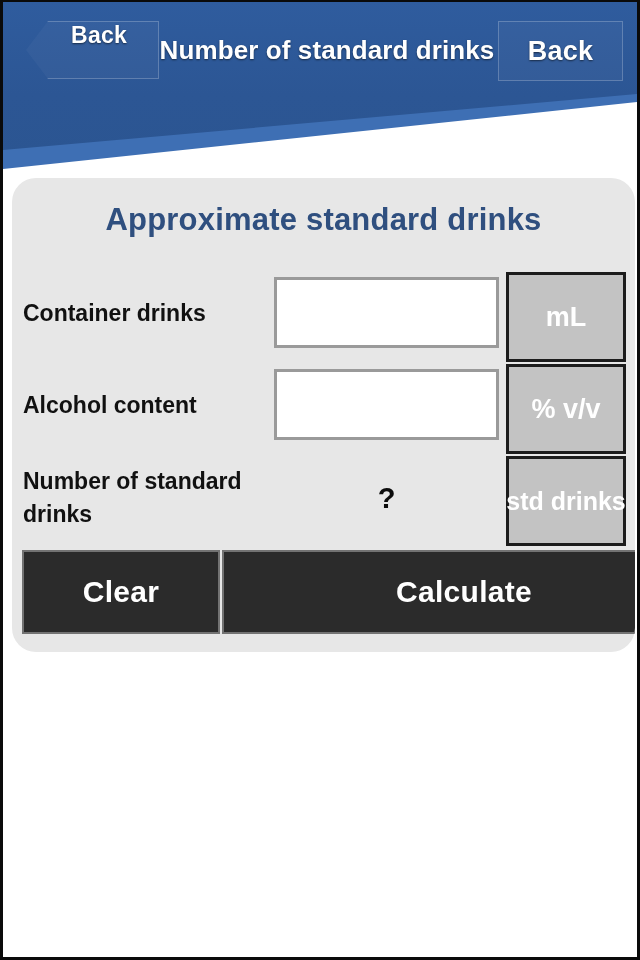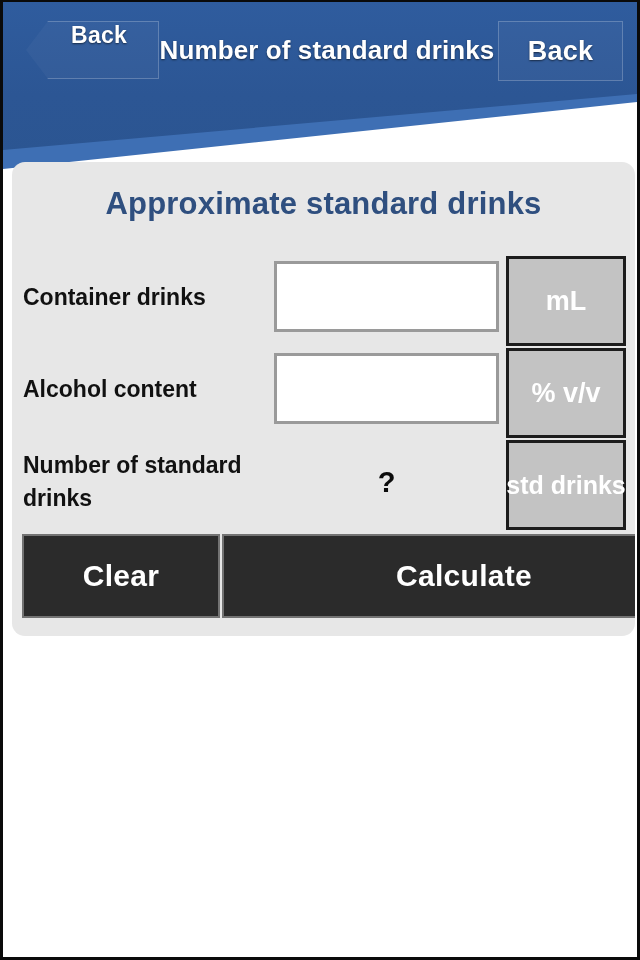--- a/index.html
+++ b/index.html
@@ -121,25 +121,25 @@
     background: rgba(255,255,255,0.035);
     border: 1px solid rgba(255,255,255,0.22);
     text-shadow: 0 1px 2px rgba(0,0,0,0.55);
     letter-spacing: 0.2px;
   }
 
   
   .card {
     position: absolute;
     left: 9px;
-    top: 160px;
+    top: 176px;
     width: 623px;
     height: 474px;
     background: #e7e7e7;
-    border-radius: 13px;
+    border-radius: 24px;
     box-sizing: border-box;
     overflow: hidden;
   }
 
   .card-title {
     position: absolute;
     left: 0;
     top: 24px;
     width: 623px;
     text-align: center;

